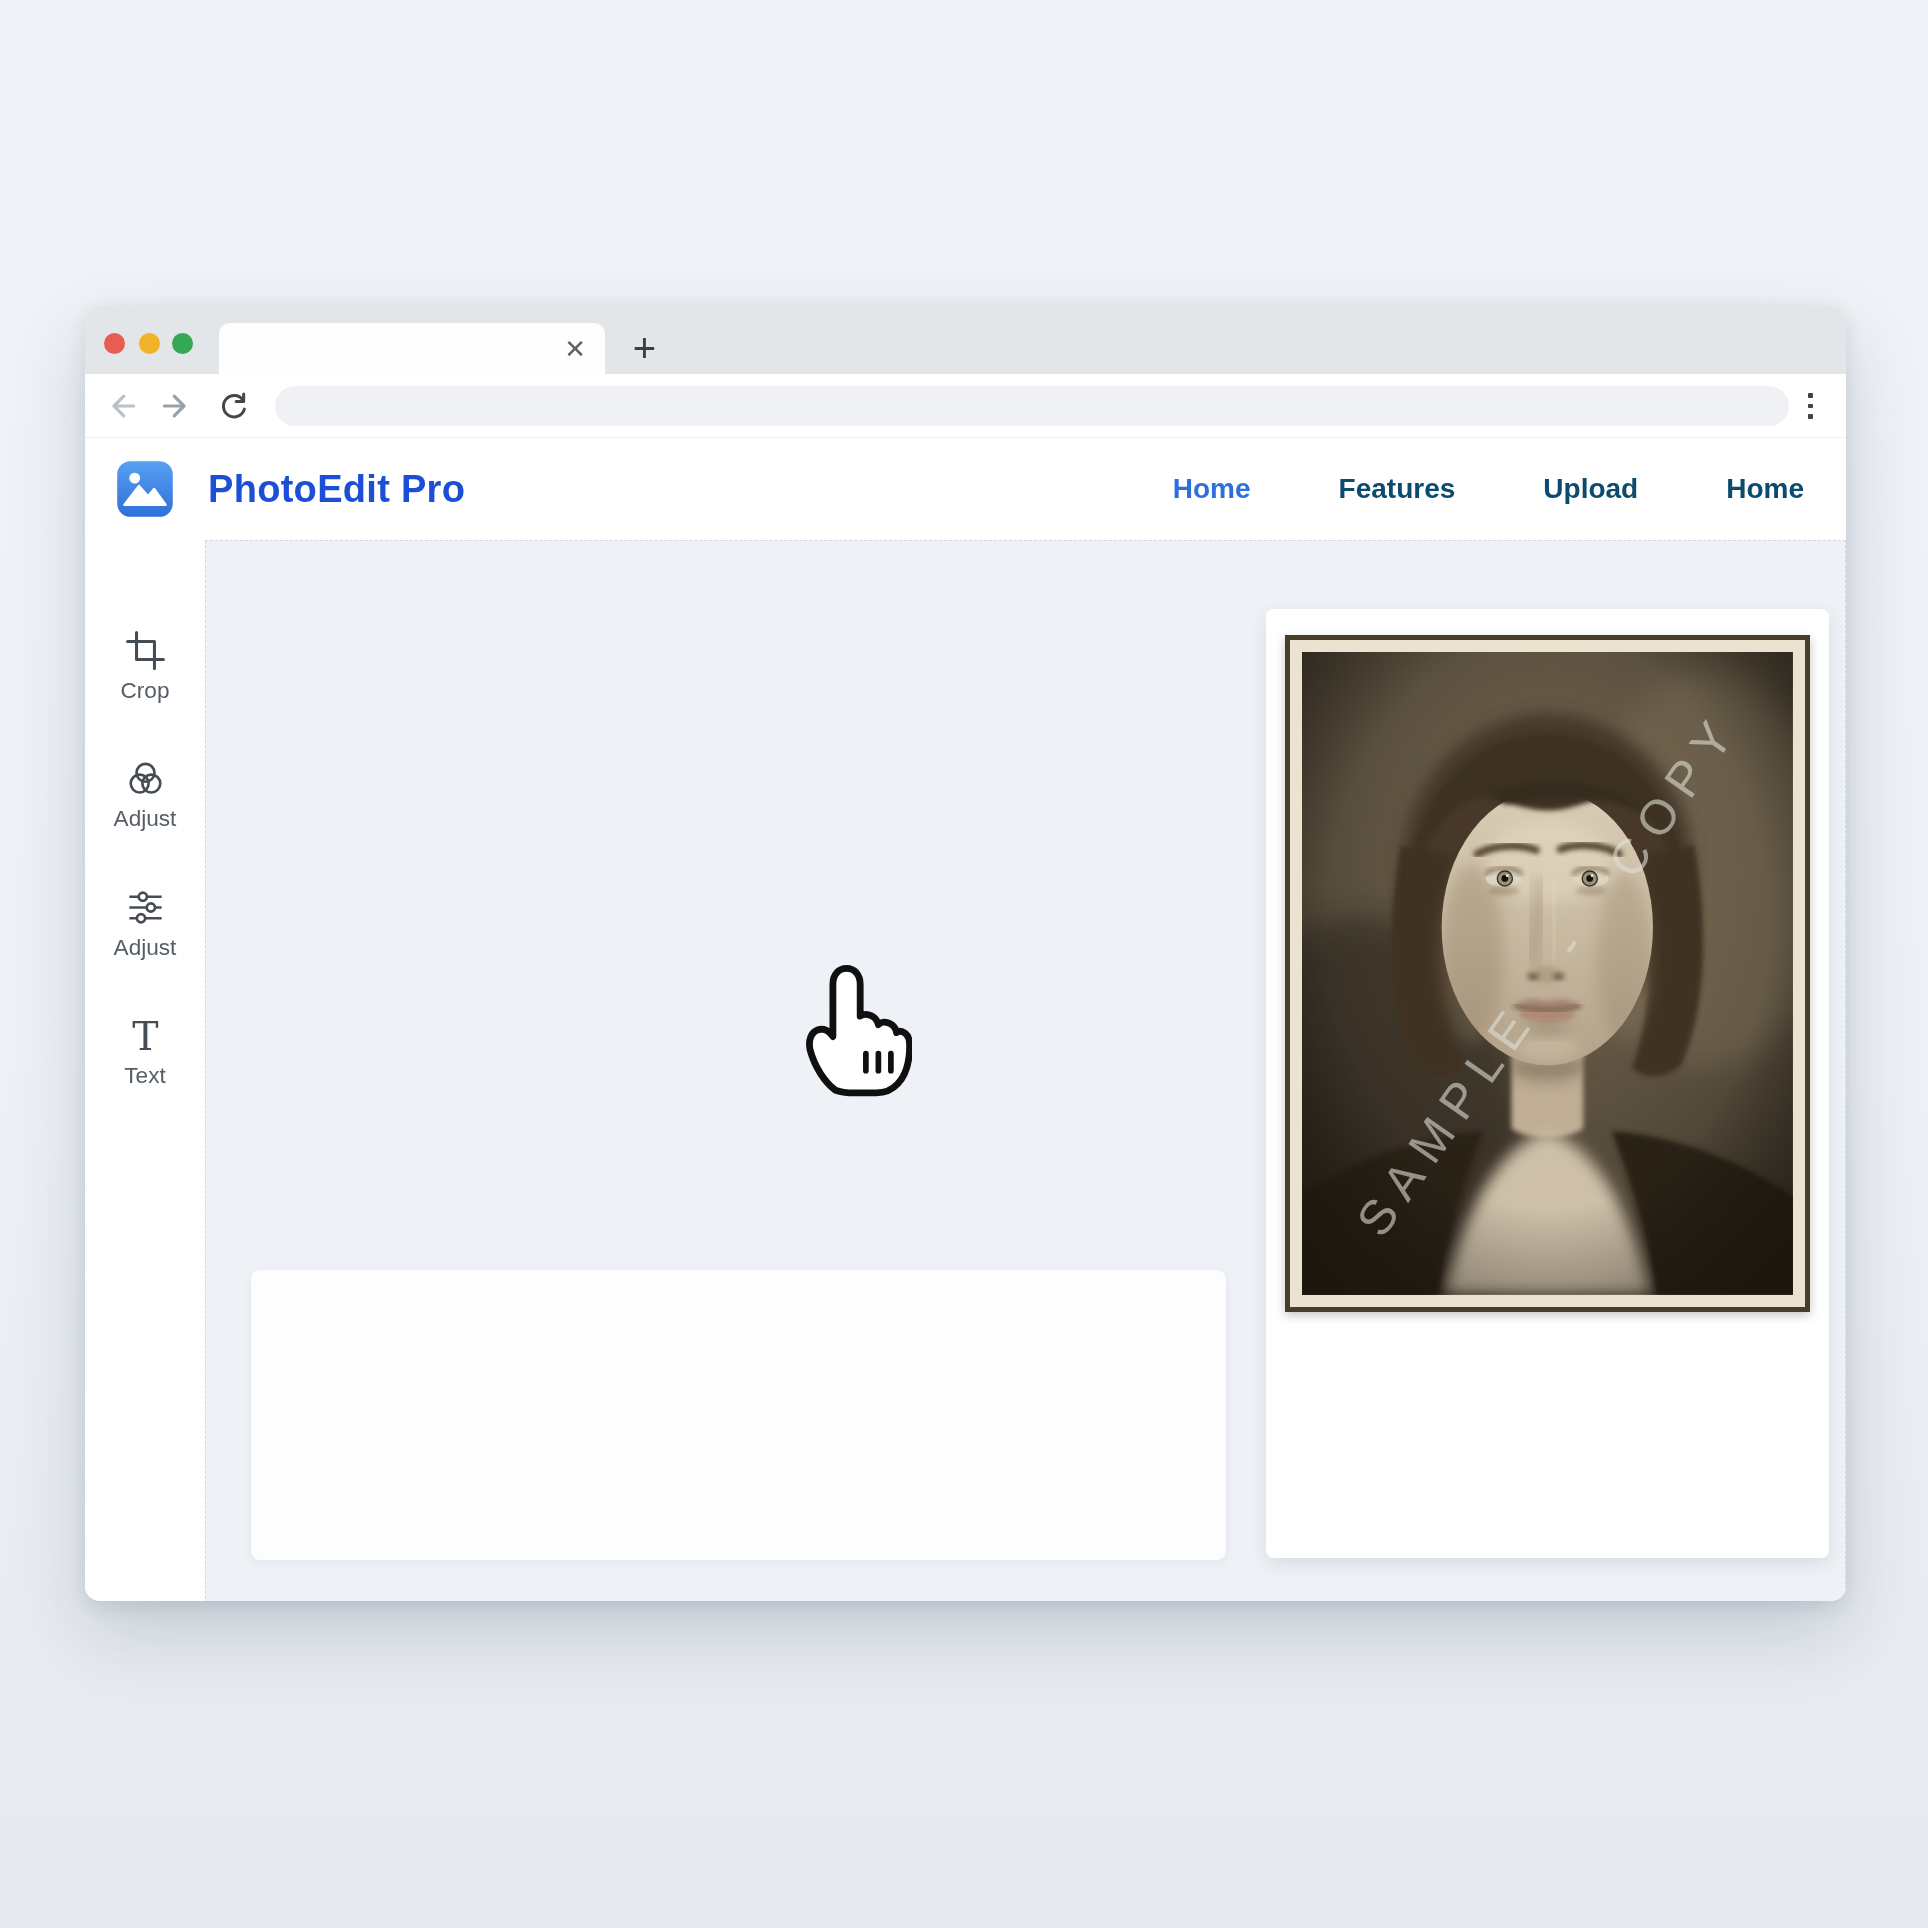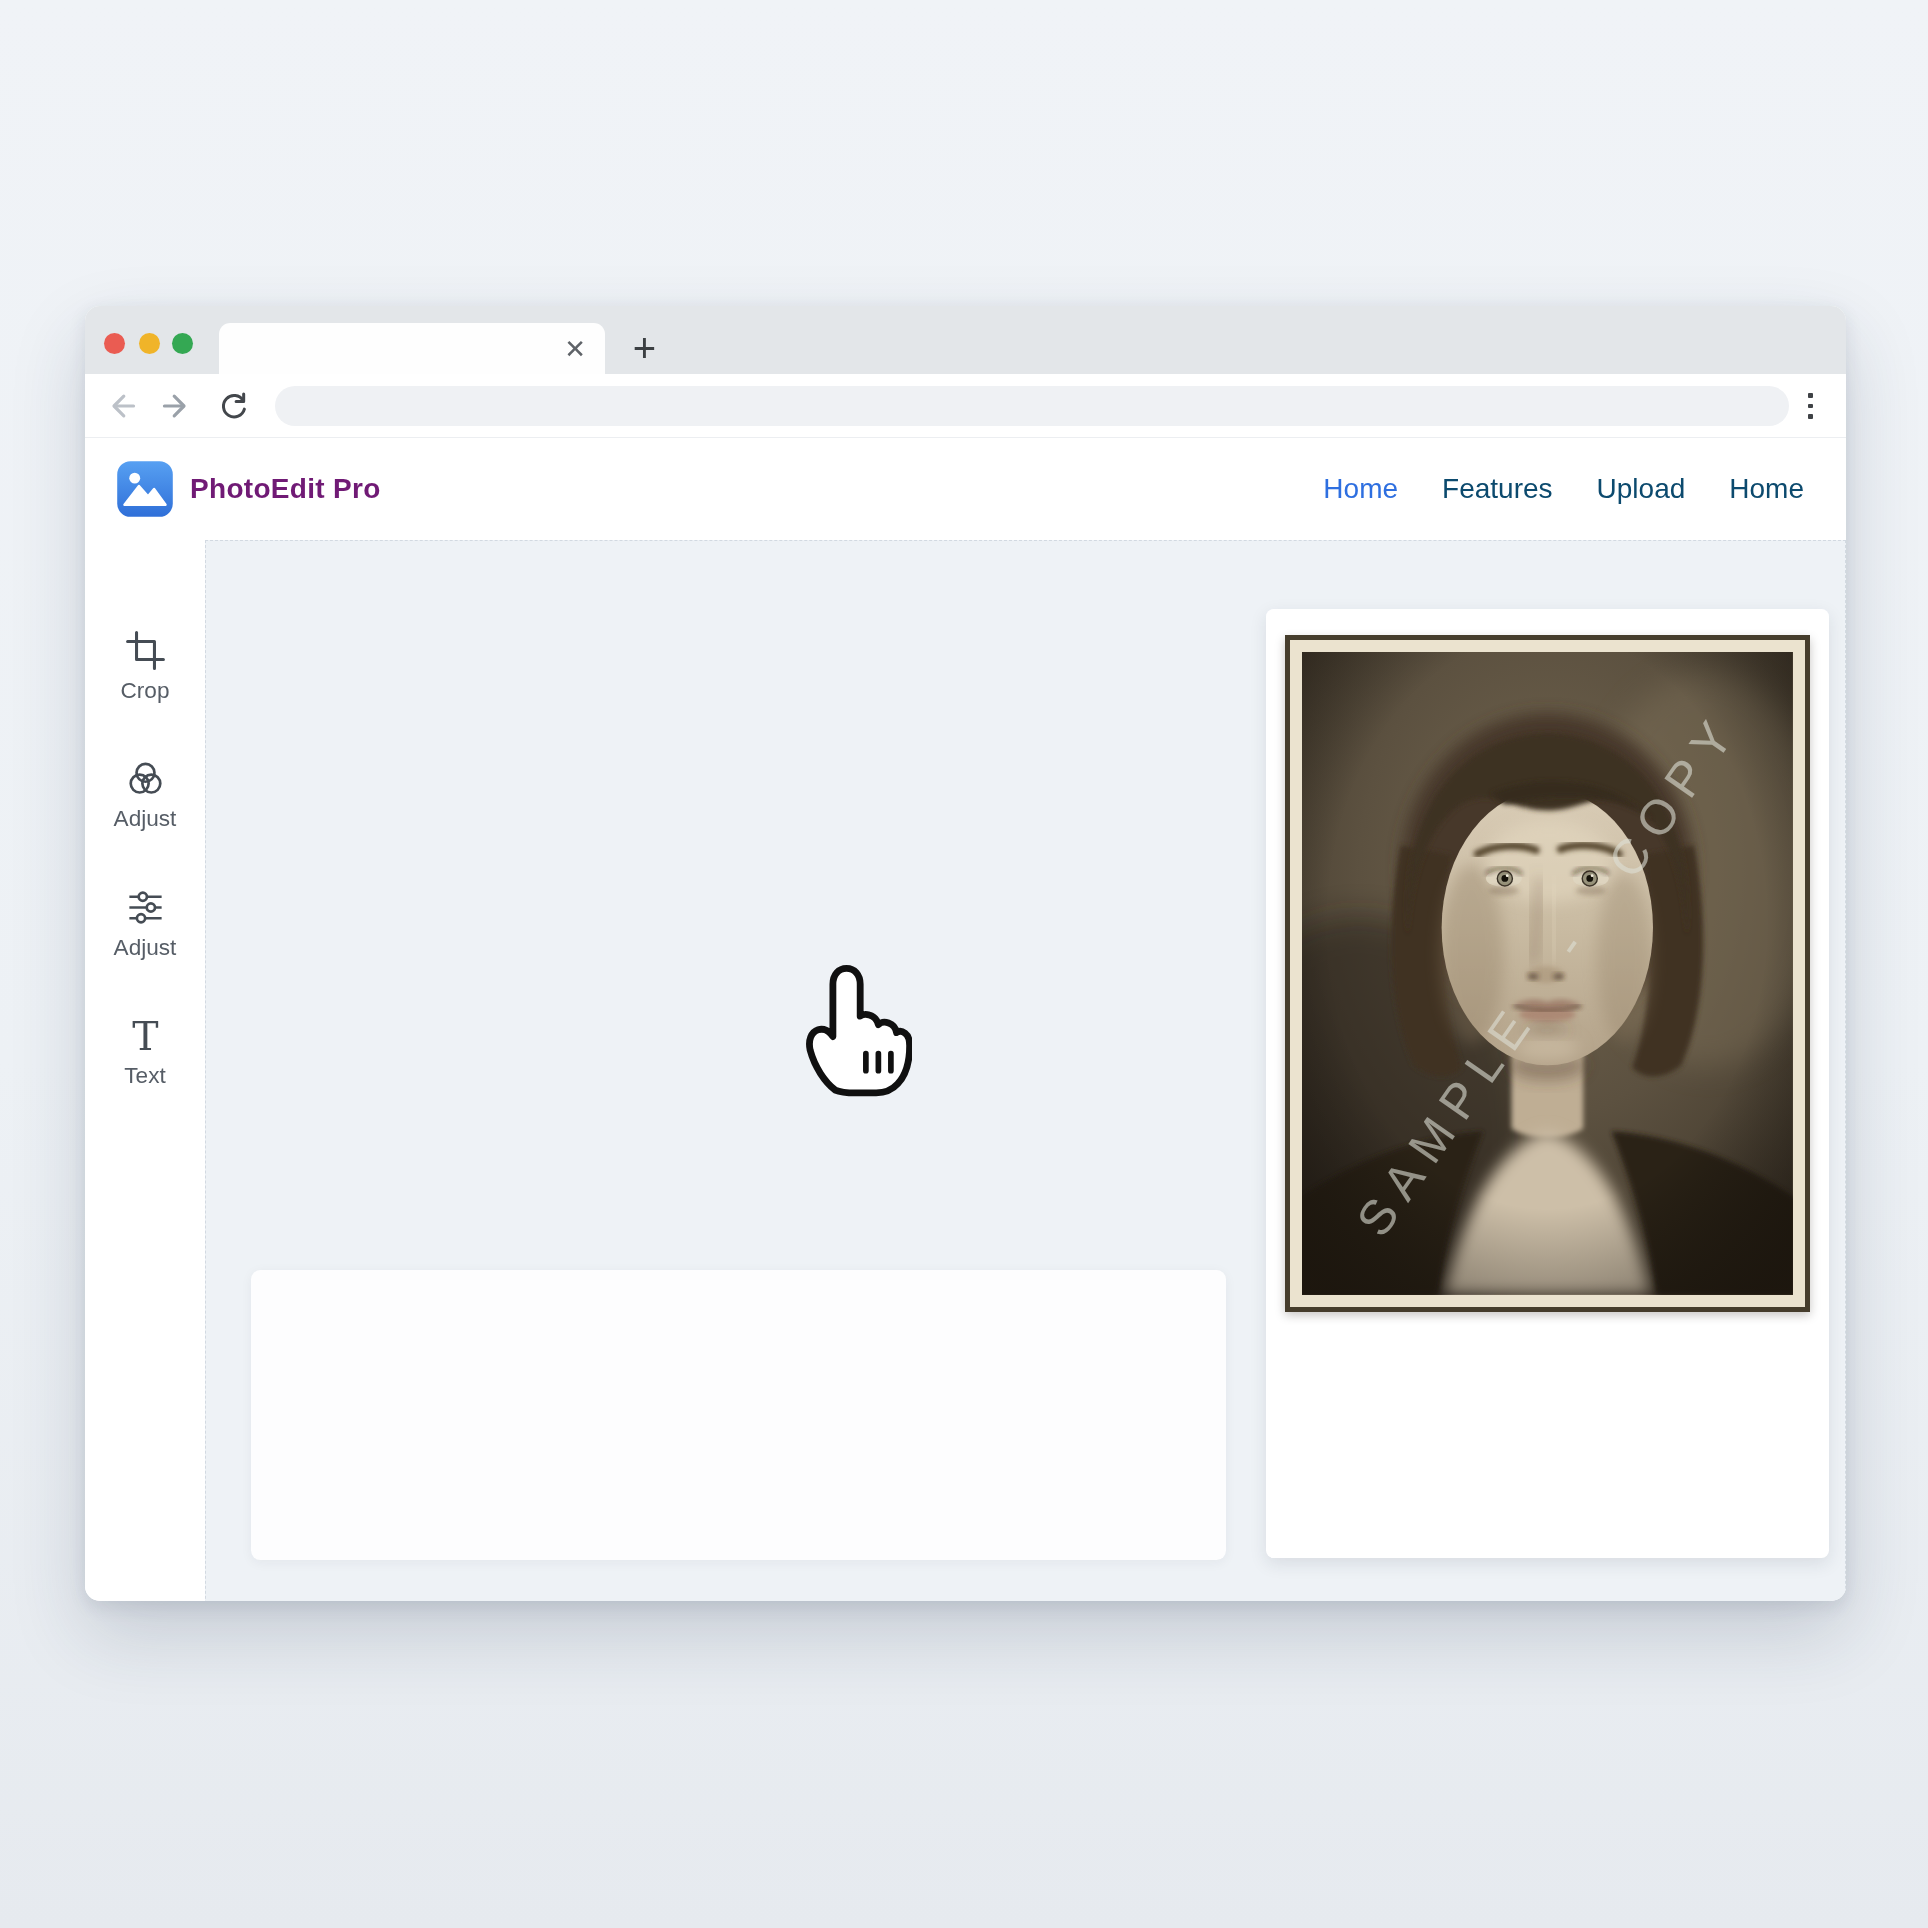--- a/index.html
+++ b/index.html
@@ -50,22 +50,22 @@
   .kebab { position:absolute; right:26px; top:17px; width:19px; height:30px;
     display:flex; flex-direction:column; align-items:center; justify-content:center; gap:5.6px; }
   .kebab i { width:4.7px; height:4.7px; border-radius:0.9px; background:#3f4246; }
 
   
   .site-header {
     height:102px; background:#fff; display:flex; align-items:center;
     padding:0 42px 0 31px;
   }
   .logo { width:58px; height:58px; flex:0 0 auto; }
-  .app-title { margin-left:16px; font-size:28px; font-weight:700; color:#701a75; letter-spacing:0.3px; }
-  .top-nav { margin-left:auto; display:flex; gap:44px; align-items:flex-start; }
+  .app-title { margin-left:34px; font-size:38px; font-weight:700; color:#1d4ed8; letter-spacing:0.3px; }
+  .top-nav { margin-left:auto; display:flex; gap:88px; align-items:flex-start;font-weight:bold; }
   .top-nav a { text-decoration:none; font-size:28px; color:#0c4a6e; }
   .top-nav a.active { color:#2e6fe0; }
 
   
   .main { display:flex; height:1279px; }
   .sidebar {
     width:120px; background:#fff; display:flex; flex-direction:column;
     align-items:center; padding-top:89px; gap:54px; flex:0 0 auto;
   }
   .tool { display:flex; flex-direction:column; align-items:center; width:100%; }

